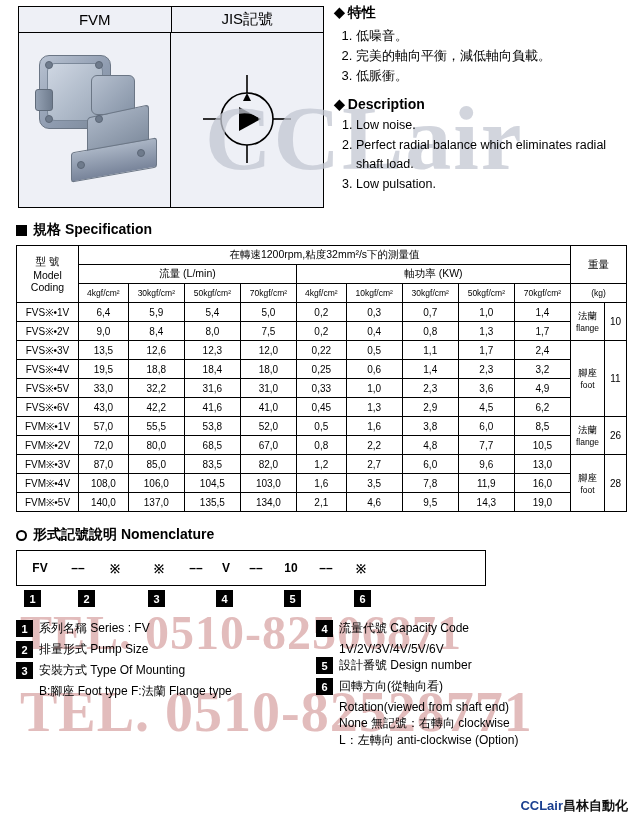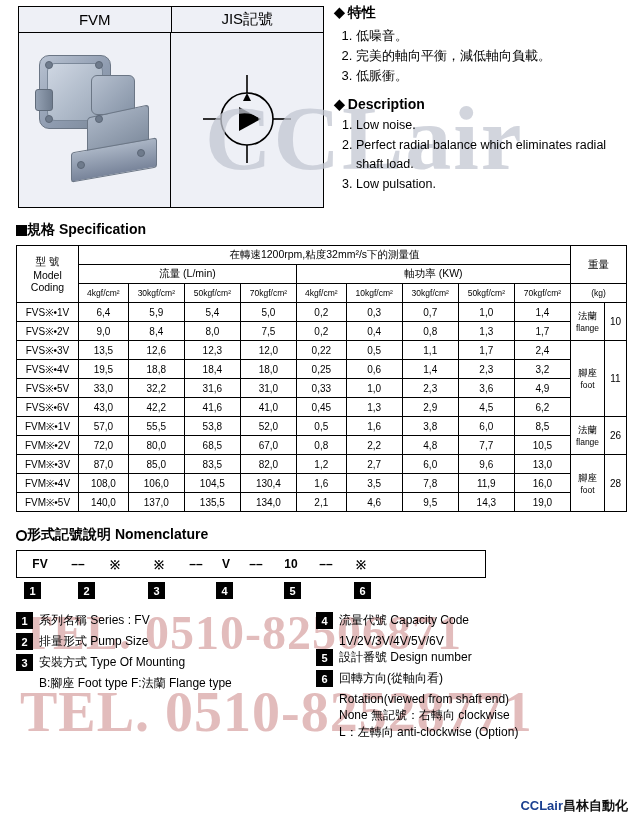--- a/index.html
+++ b/index.html
@@ -137,21 +137,21 @@
     font-size: 13px; line-height: 1.55;
     position: relative; z-index: 6;
   }
   ol.en { font-size: 12.5px; line-height: 1.5; }
   ol.en li { margin-bottom: 1px; }
 
   
   .sec-title {
     font-size: 14px; font-weight: bold;
     margin: 6px 0 6px 16px;
-    display: flex; align-items: center; 
+    display: flex; align-items: center; gap: 6px;
     position: relative; z-index: 6;
   }
   .sq { display:inline-block; width:11px; height:11px; background:#000; }
   .circ { display:inline-block; width:11px; height:11px; border:2px solid #000; border-radius:50%; }
 
   table.spec {
     border-collapse: collapse;
     margin-left: 16px;
     width: 611px;
     font-size: 10px;
@@ -167,21 +167,21 @@
     height: 19px;
   }
   .hdr-row td { font-size: 10.5px; }
   .sub td { font-size: 8.5px; }
   .modelcell { font-size: 10px; text-align: left; padding-left: 6px; }
 
   
   .nom-wrap { position: relative; z-index: 6; margin-left: 16px; width: 470px; }
   .nom-bar {
     border: 1px solid #000;
-    height: 28px;
+    height: 36px;
     display: flex;
     align-items: center;
     font-size: 12px;
     font-weight: bold;
     background: transparent;
   }
   .nom-bar span { text-align: center; }
   .nom-nums {
     display: flex; margin-top: 4px;
   }
@@ -434,21 +434,21 @@
           <div>腳座</div>
           <div style="font-size:8.5px">foot</div>
         </td>
         <td rowspan="3" style="width:22px">28</td>
       </tr>
       <tr>
         <td class="modelcell">FVM※•4V</td>
         <td>108,0</td>
         <td>106,0</td>
         <td>104,5</td>
-        <td>130,4</td>
+        <td>103,0</td>
         <td>1,6</td>
         <td>3,5</td>
         <td>7,8</td>
         <td>11,9</td>
         <td>16,0</td>
       </tr>
       <tr>
         <td class="modelcell">FVM※•5V</td>
         <td>140,0</td>
         <td>137,0</td>

